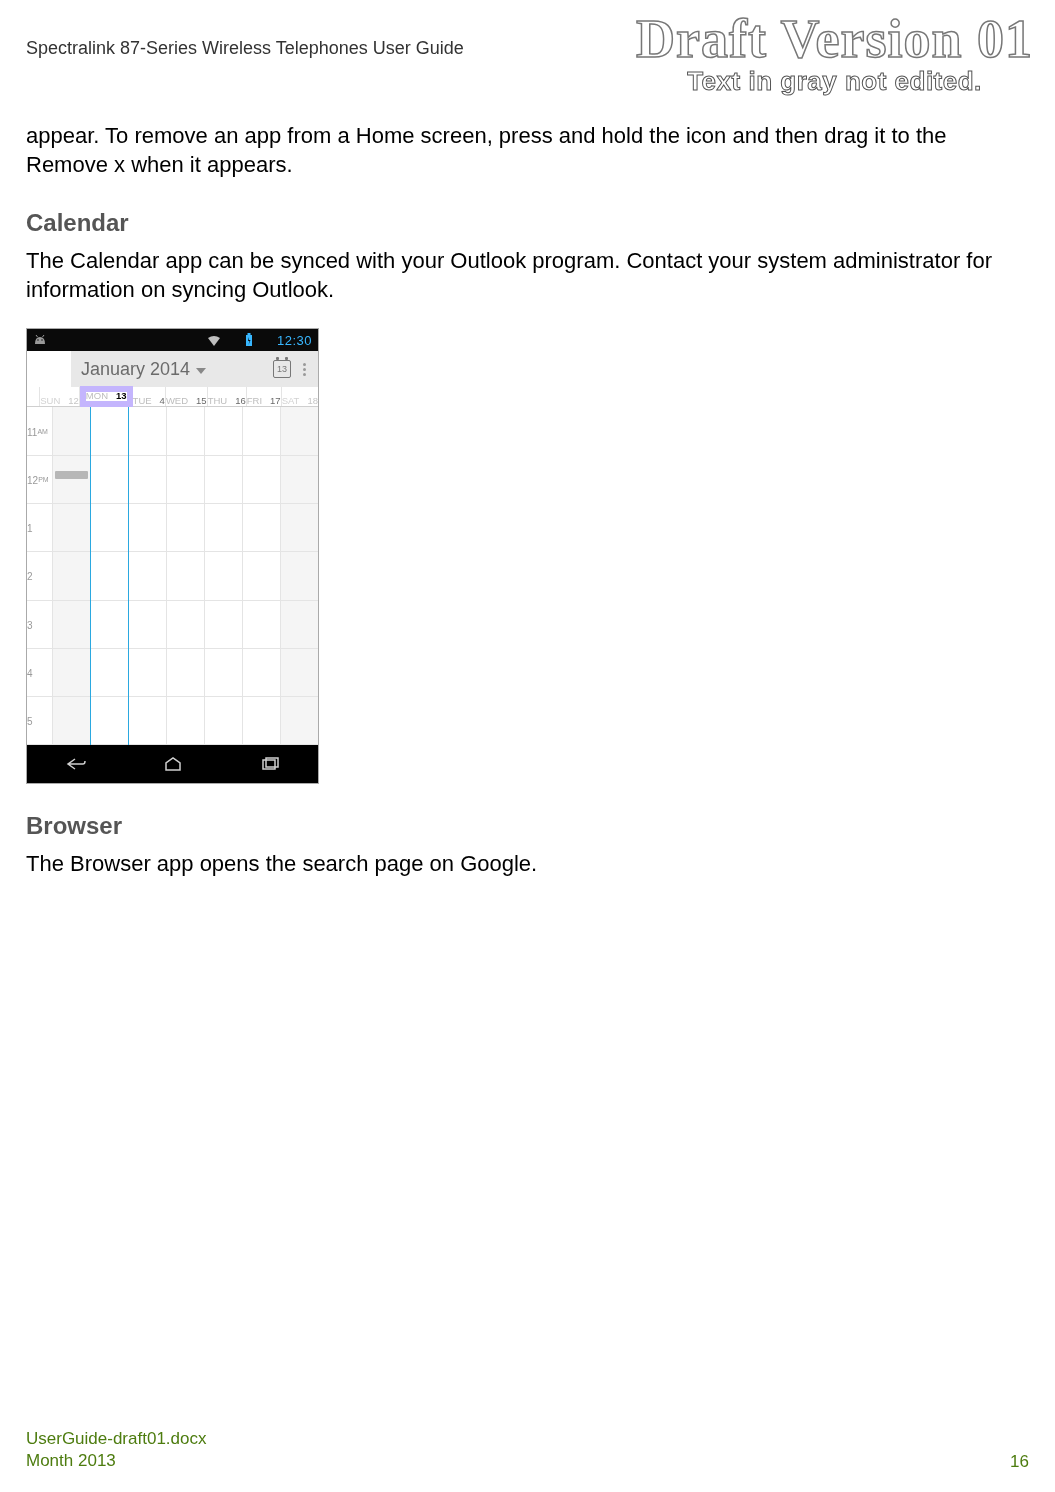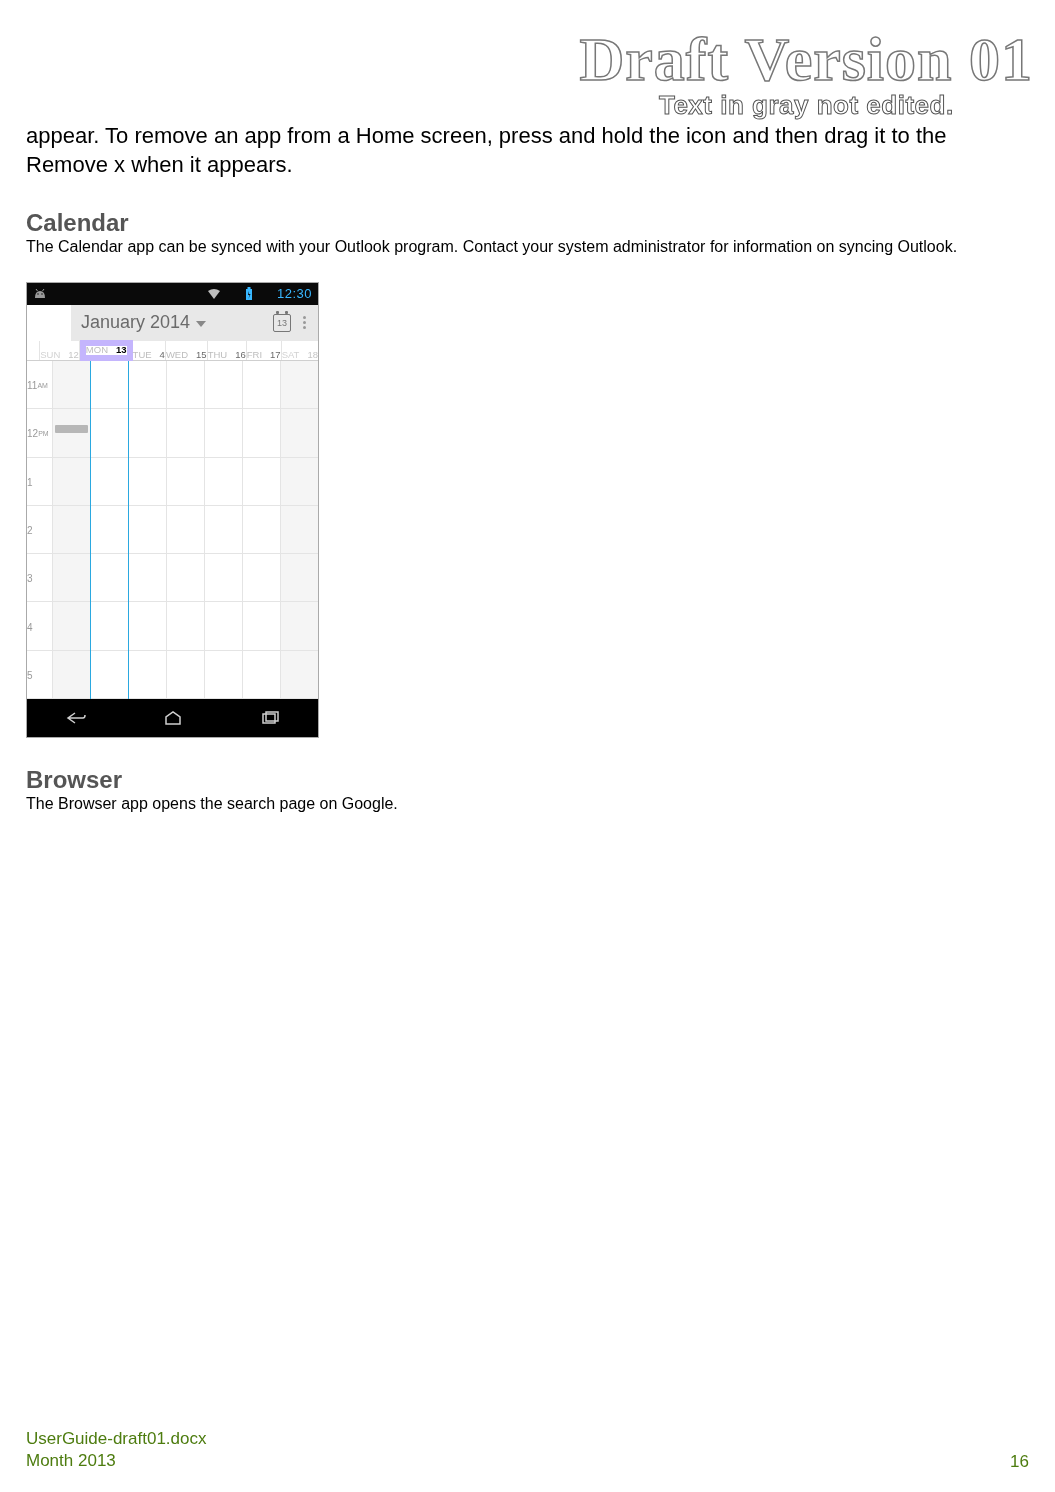--- a/index.html
+++ b/index.html
@@ -28,27 +28,26 @@
   .watermark {
     position: absolute;
     right: -4px;
     top: -18px;
     text-align: center;
     line-height: 1;
     pointer-events: none;
   }
   .wm-big {
     font-family: Georgia, 'Times New Roman', serif;
-    font-size: 62px;
+    font-size: 54px;
     font-weight: 700;
     color: #fff;
     -webkit-text-stroke: 1.5px #777;
     letter-spacing: 1px;
     white-space: nowrap;
-    margin-top: 16px;
   }
   .wm-sub {
     font-family: Arial, sans-serif;
     font-size: 26px;
     font-weight: 700;
     color: #fff;
     -webkit-text-stroke: 1px #555;
     margin-top: 2px;
     letter-spacing: 0.5px;
   }
@@ -58,22 +57,23 @@
     margin-top: 36px;
     color: #000;
   }
   .section-h {
     font-size: 24px;
     font-weight: 700;
     color: #555;
     margin-top: 30px;
   }
   .section-p {
-    font-size: 16px;
+    font-size: 22px;
     line-height: 1.3;
+    margin-top: 10px;
   }
 
   
   .phone {
     width: 293px;
     margin-top: 24px;
     border: 1px solid #aaa;
     background: #fff;
   }
   .status-bar {
@@ -155,20 +155,21 @@
     font-size:17px;color:#4d7c0f;
   }
   .footer-left{line-height:1.3;}
 </style>
 </head>
 <body>
 
 <div class="page">
 
   <div class="header">
+    <div class="doc-title">Spectralink 87-Series Wireless Telephones User Guide</div>
     <div class="watermark">
       <div class="wm-big">Draft Version 01</div>
       <div class="wm-sub">Text in gray not edited.</div>
     </div>
   </div>
 
   <p class="body-text">appear. To remove an app from a Home screen, press and hold the icon and then drag it to the Remove x when it appears.</p>
 
   <h3 class="section-h">Calendar</h3>
   <p class="section-p">The Calendar app can be synced with your Outlook program. Contact your system administrator for information on syncing Outlook.</p>

